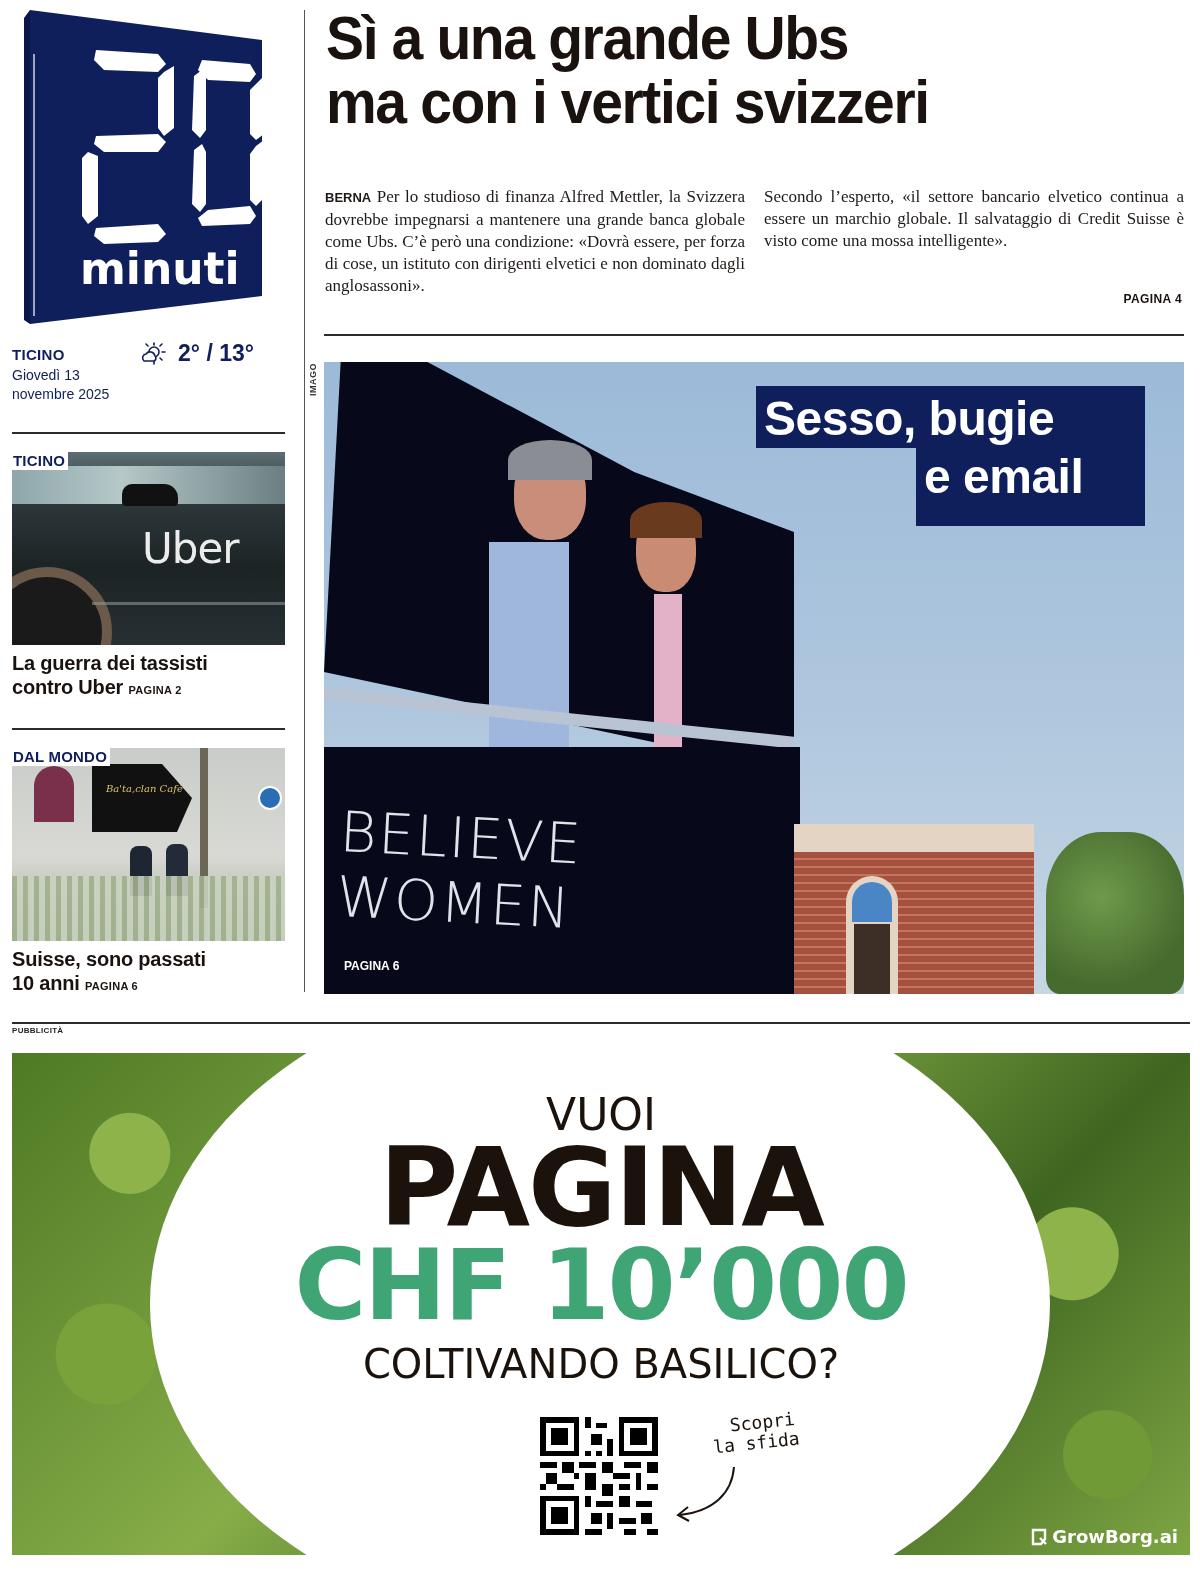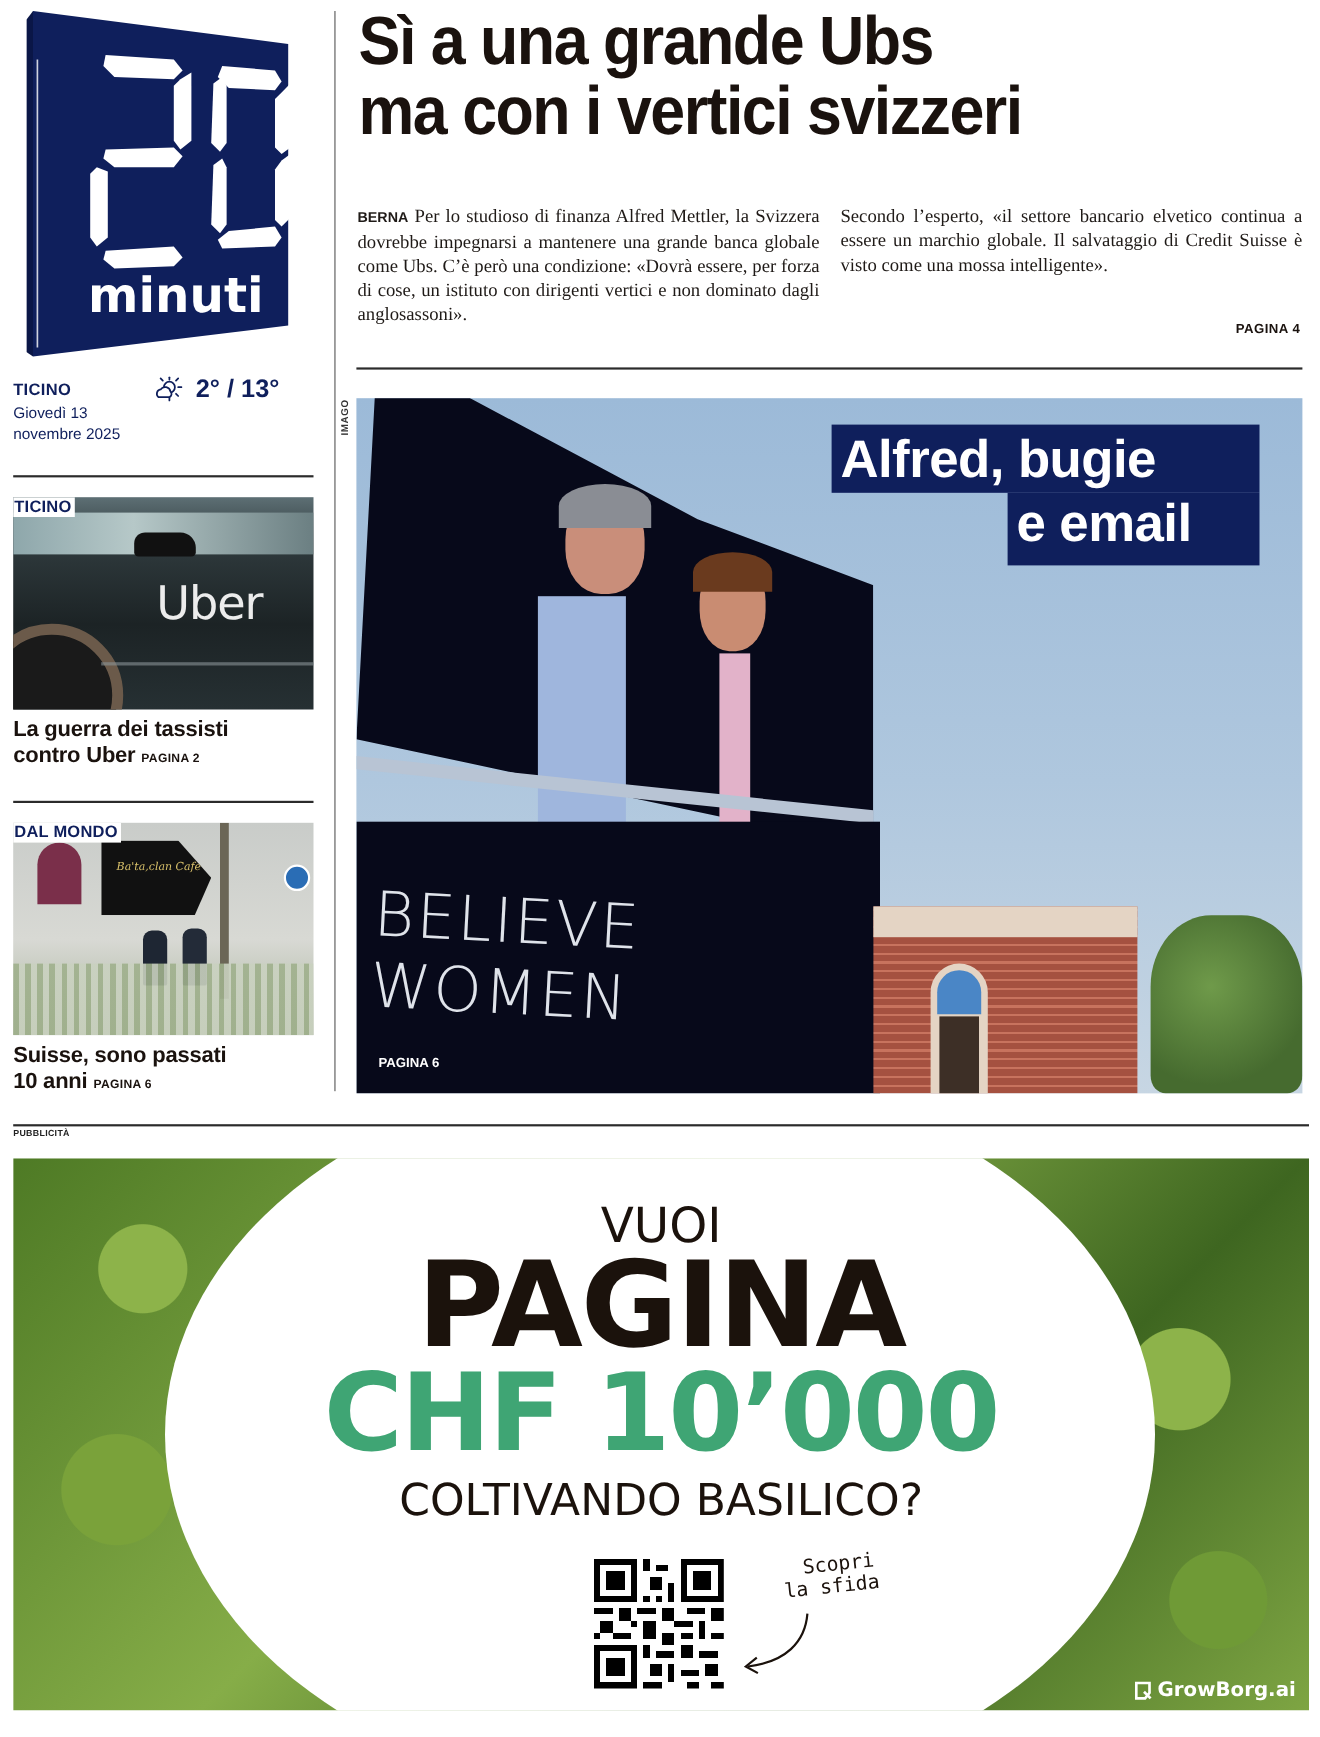--- a/index.html
+++ b/index.html
@@ -126,21 +126,21 @@
   </div>
 </div>
 
 <div class="abs headline">
   <div>Sì a una grande Ubs</div>
   <div>ma con i vertici svizzeri</div>
 </div>
 
 <div class="abs body-col" style="left:325px;">
   <span class="kicker">BERNA</span>
-  <span>Per lo studioso di finanza Alfred Mettler, la Svizzera dovrebbe impegnarsi a mantenere una gran­de banca globale come Ubs. C’è però una condizione: «Dovrà essere, per forza di cose, un istituto con diri­genti vertici e non dominato dagli anglosassoni».</span>
+  <span>Per lo studioso di finanza Alfred Mettler, la Svizzera dovrebbe impegnarsi a mantenere una gran­de banca globale come Ubs. C’è però una condizione: «Dovrà essere, per forza di cose, un istituto con diri­genti elvetici e non dominato dagli anglosassoni».</span>
 </div>
 <div class="abs body-col" style="left:764px;">
   <span>Secondo l’esperto, «il settore bancario elvetico continua a essere un marchio globale. Il salvatag­gio di Credit Suisse è visto come una mossa intel­ligente».</span>
 </div>
 <div class="abs page-ref" style="right:18px; top:292px;">PAGINA 4</div>
 
 <div class="abs rule" style="left:324px; top:334px; width:860px;"></div>
 
 <div class="abs imago" style="top:396px;">IMAGO</div>
 
@@ -166,22 +166,22 @@
     <div style="position:absolute; left:0; top:0; width:240px; height:28px; background:#e4d4c4;"></div>
     <div style="position:absolute; left:52px; top:52px; width:52px; height:118px; background:#e4d4c4; border-radius:26px 26px 0 0;">
       <div style="position:absolute; left:6px; top:6px; width:40px; height:40px; background:#4a86c6; border-radius:20px 20px 0 0;"></div>
       <div style="position:absolute; left:8px; top:48px; width:36px; height:70px; background:#3d2f26;"></div>
     </div>
   </div>
 
   <div style="position:absolute; left:722px; top:470px; width:138px; height:162px; background:radial-gradient(circle at 40% 40%,#6f9a4a,#466b2f 70%); border-radius:40% 40% 10% 10%;"></div>
 
   <div style="position:absolute; left:432px; top:24px;">
-    <div class="overlay-box" style="padding-top:4px;">Alfred, bugie</div>
-    <div class="overlay-box" style="margin-left:160px; width:213px; padding-bottom:8px;">e email</div>
+    <div class="overlay-box" style="padding-top:4px;">Sesso, bugie</div>
+    <div class="overlay-box" style="margin-left:160px; width:213px; padding-bottom:20px;">e email</div>
   </div>
 </div>
 
 <div class="abs rule" style="left:12px; top:1022px; width:1178px;"></div>
 <div class="abs pub-label">PUBBLICITÀ</div>
 
 <div class="abs ad">
   <div style="position:absolute; inset:0; background:radial-gradient(circle at 10% 20%,#8db34a 0 40px,transparent 41px),radial-gradient(circle at 8% 60%,#7aa23a 0 50px,transparent 51px),radial-gradient(circle at 90% 40%,#8db34a 0 46px,transparent 47px),radial-gradient(circle at 93% 80%,#6f9a36 0 44px,transparent 45px),linear-gradient(135deg,#4e7a25,#86ad48 40%,#3e6620 70%,#7ea543);"></div>
   <div style="position:absolute; left:138px; top:-80px; width:900px; height:662px; background:#ffffff; border-radius:50%;"></div>
 

